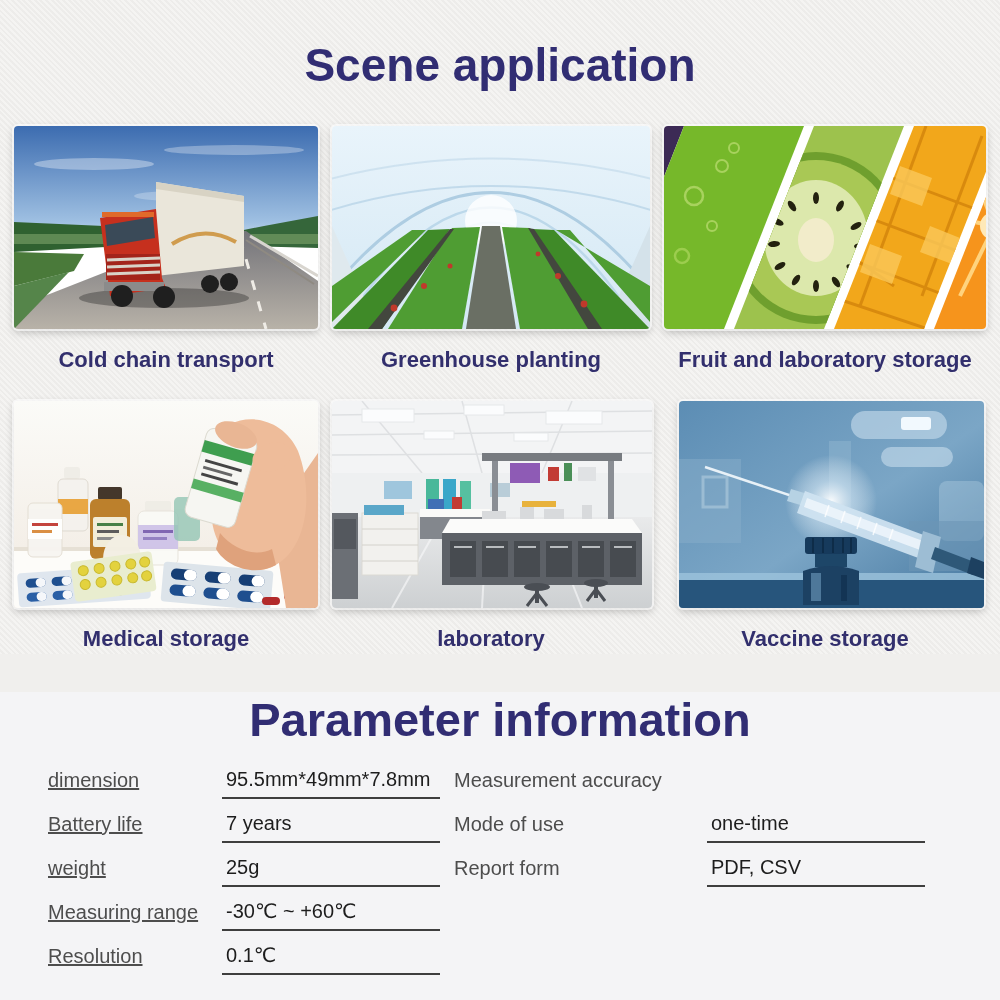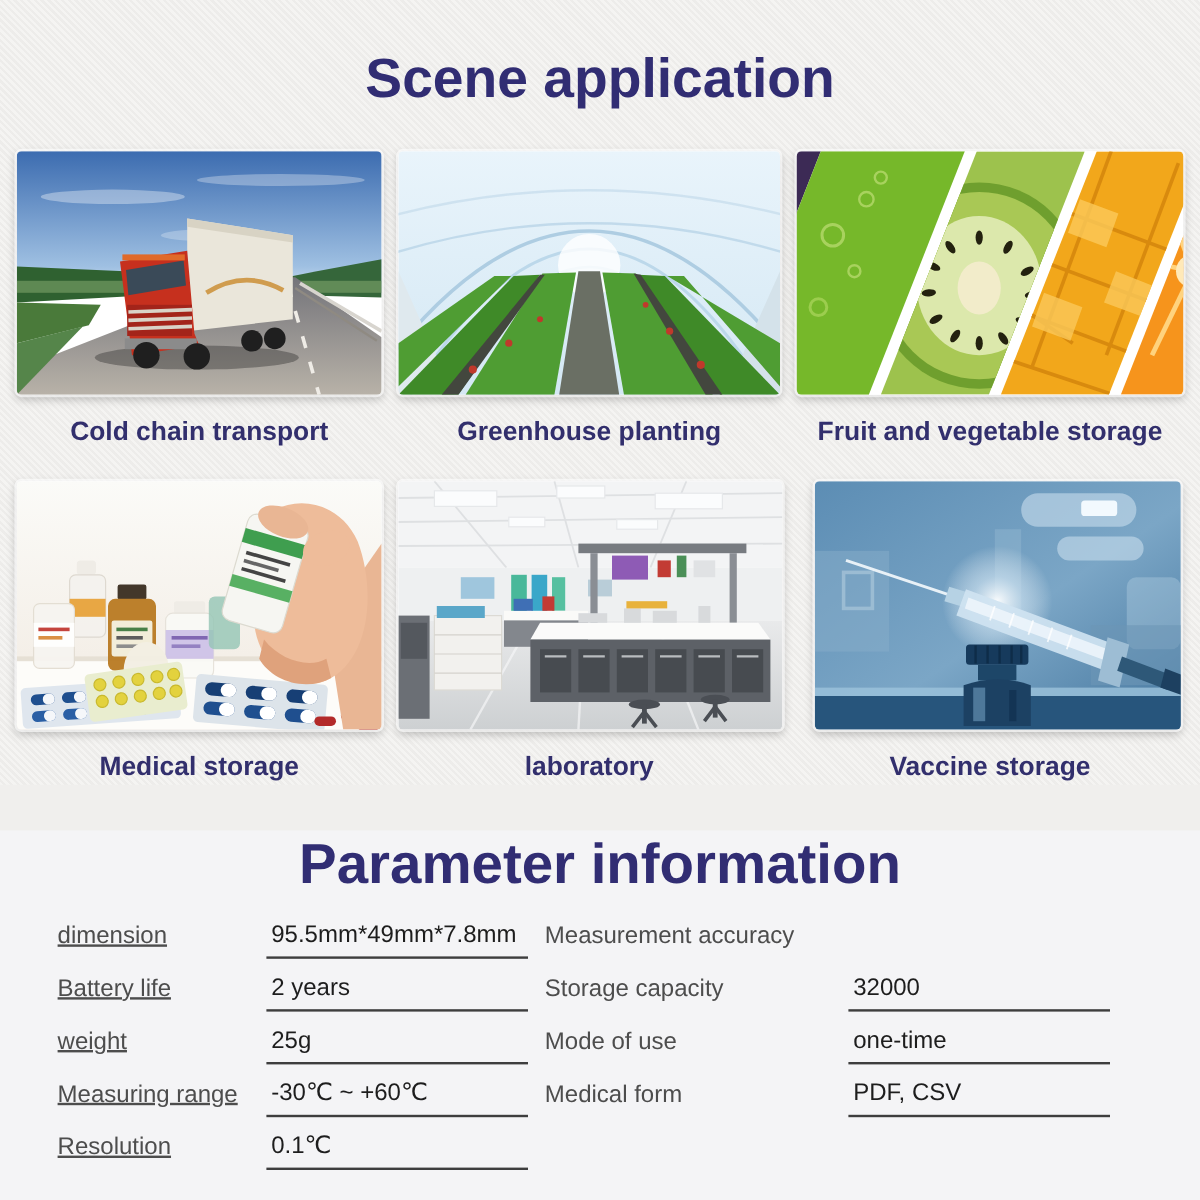--- a/index.html
+++ b/index.html
@@ -236,21 +236,21 @@
           </clipPath>
         <g clip-path="url(#rightSliver)">
           <rect x="280" y="0" width="60" height="203" fill="#b9332f"></rect>
           <circle cx="312" cy="40" r="22" fill="#d4544d"></circle>
           <circle cx="318" cy="96" r="26" fill="#c84640"></circle>
           <circle cx="308" cy="150" r="22" fill="#8f1f22"></circle>
           <circle cx="321" cy="185" r="18" fill="#d4544d"></circle>
           <circle cx="316" cy="90" r="8" fill="#e8837d" opacity="0.8"></circle>
         </g>
       </svg>
-      <figcaption class="caption">Fruit and vegetable storage</figcaption>
+      <figcaption class="caption">Fruit and laboratory storage</figcaption>
     </figure>
 
     <figure class="tile">
       <svg class="photo" width="304" height="207" viewBox="0 0 304 207">
         <defs>
           <linearGradient id="medbg" x1="0" y1="0" x2="0" y2="1">
             <stop offset="0" stop-color="#fbfbf8"></stop>
               <stop offset="0.7" stop-color="#f4efe8"></stop>
               <stop offset="1" stop-color="#efe7dd"></stop>
           </linearGradient>
@@ -527,50 +527,46 @@
 
   <div class="param-tables">
 
     <div class="ptable left">
       <div class="prow">
         <div class="plabel">dimension</div>
         <div class="pvalue">95.5mm*49mm*7.8mm</div>
       </div>
       <div class="prow">
         <div class="plabel">Battery life</div>
-        <div class="pvalue">2 years</div>
+        <div class="pvalue">7 years</div>
       </div>
       <div class="prow">
         <div class="plabel">weight</div>
         <div class="pvalue">25g</div>
       </div>
       <div class="prow">
         <div class="plabel">Measuring range</div>
         <div class="pvalue">-30℃ ~ +60℃</div>
       </div>
       <div class="prow">
         <div class="plabel">Resolution</div>
         <div class="pvalue">0.1℃</div>
       </div>
     </div>
 
     <div class="ptable right">
       <div class="prow">
         <div class="plabel">Measurement accuracy</div>
       </div>
       <div class="prow">
-        <div class="plabel">Storage capacity</div>
-        <div class="pvalue">32000</div>
-      </div>
-      <div class="prow">
         <div class="plabel">Mode of use</div>
         <div class="pvalue">one-time</div>
       </div>
       <div class="prow">
-        <div class="plabel">Medical form</div>
+        <div class="plabel">Report form</div>
         <div class="pvalue">PDF, CSV</div>
       </div>
       <div class="prow">
       </div>
     </div>
 
   </div>
 </div>
 
 </body></html>

